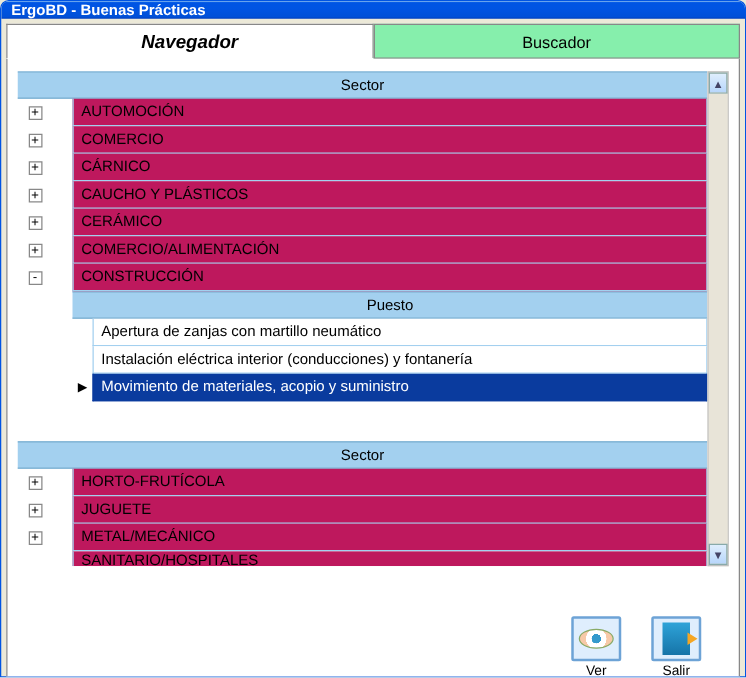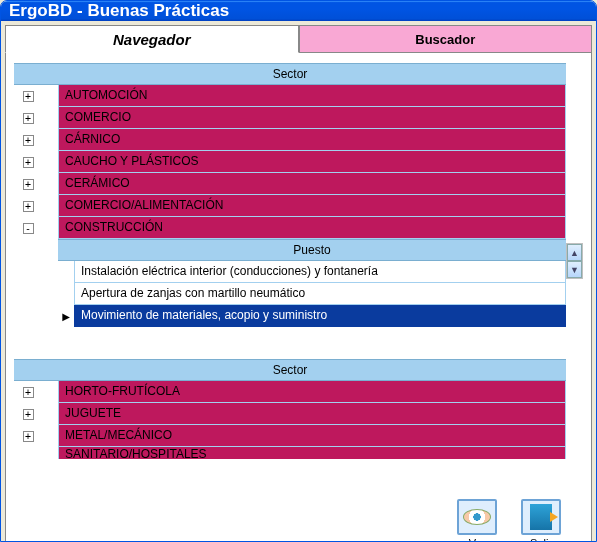--- a/index.html
+++ b/index.html
@@ -1,30 +1,30 @@
 <!DOCTYPE html>
 <html><head>
 <meta charset="utf-8">
 <style>
   * { box-sizing: border-box; margin: 0; padding: 0; font-family: Tahoma, Arial, sans-serif; }
   body { background: #ece9d8; width: 597px; height: 542px; overflow: hidden; }
   .window { width: 597px; height: 542px; background: #ece9d8; border: 1px solid #0054e3; border-radius: 7px 7px 0 0; overflow: hidden; display: flex; flex-direction: column; }
   .titlebar {
     height: 28px;
     background: linear-gradient(to bottom, #3a95ff 0%, #0054e3 8%, #0054e3 40%, #0050d8 88%, #003fc0 100%);
-    color: #fff; font-size: 17px; font-weight: bold;
+    color: #fff; font-size: 12px; font-weight: bold;
     display: flex; align-items: center; padding: 0 8px;
   }
   .content { flex: 1; background: #fdfdfd; margin: 4px; display: flex; flex-direction: column; }
   .tabs { display: flex; height: 28px; }
   .tab { flex: 1; border: 1px solid #888; background: #f0f0f0; display: flex; align-items: center; justify-content: center; font-size: 13px; cursor: default; }
   .tab.active { background: #fff; border-bottom: 1px solid #fff; font-weight: bold; font-style: italic; font-family: "Times New Roman", serif; font-size: 15px; }
-  .tab.inactive { background: #f9a8d4; font-weight: bold; }
+  .tab.inactive { background: #86efac; }
   .tab-body { flex: 1; border: 1px solid #888; border-top: none; background: #fff; padding: 10px 8px 6px 8px; display: flex; flex-direction: column; overflow: hidden; }
-  .tree-wrap { flex: 1; display: flex; border: 0; align-items: center; }
+  .tree-wrap { flex: 1; display: flex; border: 0; }
   .tree { flex: 1; overflow: hidden; }
   .scrollbar { width: 17px; background: #e8e4d8; border: 1px solid #c0c0c0; display: flex; flex-direction: column; }
   .scrollbtn { height: 17px; background: linear-gradient(#dfeefd,#b7d6fb); border: 1px solid #8aa; display:flex; align-items:center; justify-content:center; font-size:9px; color:#446; }
   .scrolltrack { flex:1; background: #e8e4d8; }
   .header-row { background: #a3d0ef; text-align: center; font-size: 12px; padding: 3px 0; border: 1px solid #7aaed0; border-left:none; border-right:none; color: #000; }
   .row { display: flex; align-items: stretch; font-size: 12px; height: 22px; }
   .cell-exp { width: 28px; display:flex; align-items:center; justify-content:center; border-right: 0; }
   .expander { width: 11px; height: 11px; border: 1px solid #888; background: #fff; font-size: 10px; line-height: 9px; text-align: center; color: #000; font-family: monospace; }
   .cell-ind { width: 16px; display:flex; align-items:center; justify-content:center; }
   .arrow-ind { font-size: 10px; color: #000; }
@@ -114,26 +114,26 @@
               </div>
             <div class="cell-ind"></div>
             <div class="cell-val">CONSTRUCCIÓN</div>
           </div>
 
           <div class="header-row child-header"><span>Puesto</span></div>
 
           <div class="child-row">
             <div class="child-pad"></div>
             <div class="child-ind"></div>
+            <div class="child-val">Apertura de zanjas con martillo neumático</div>
+          </div>
+          <div class="child-row">
+            <div class="child-pad"></div>
+            <div class="child-ind"></div>
             <div class="child-val">Instalación eléctrica interior (conducciones) y fontanería</div>
-          </div>
-          <div class="child-row">
-            <div class="child-pad"></div>
-            <div class="child-ind"></div>
-            <div class="child-val">Apertura de zanjas con martillo neumático</div>
           </div>
           <div class="child-row selected">
             <div class="child-pad"></div>
             <div class="child-ind">
                 <span class="arrow-ind">▶</span>
               </div>
             <div class="child-val">Movimiento de materiales, acopio y suministro</div>
           </div>
           <div class="child-row">
             <div class="child-pad"></div>

